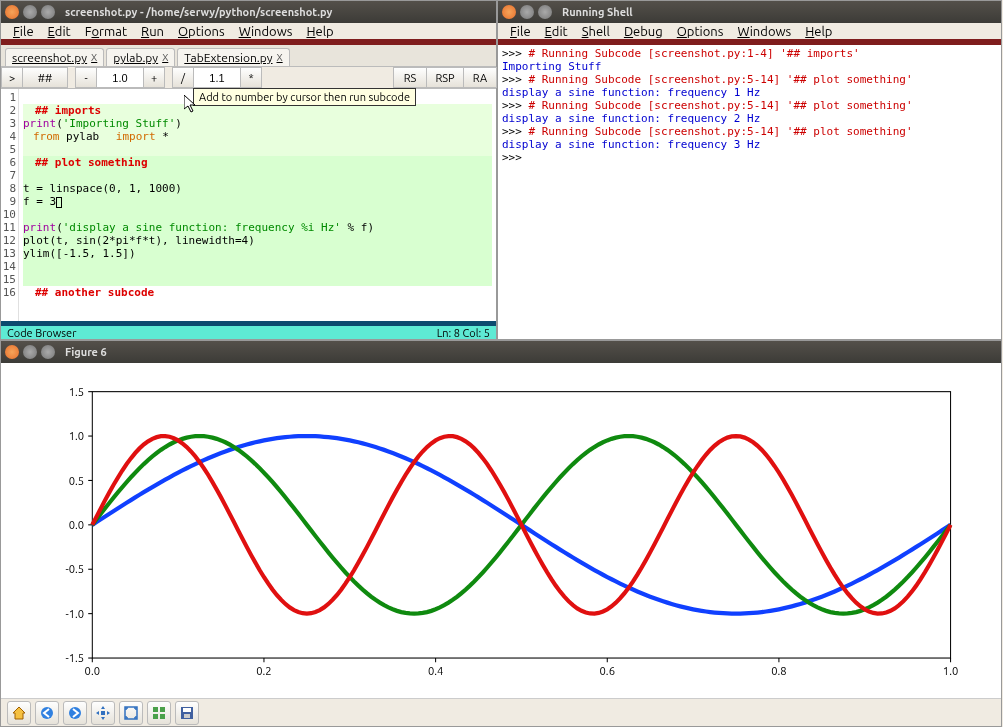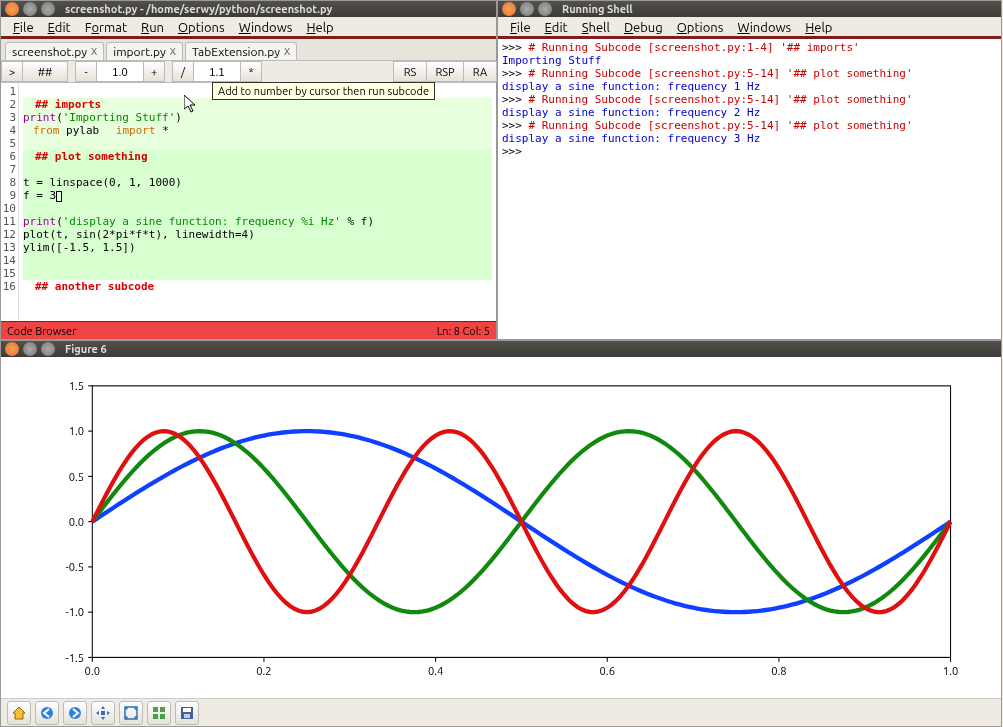--- a/index.html
+++ b/index.html
@@ -1,44 +1,44 @@
 <!DOCTYPE html>
 <html><head>
 <meta charset="utf-8">
 <style>
 * { box-sizing: border-box; margin: 0; padding: 0; }
 body { font-family: "Ubuntu", "DejaVu Sans", sans-serif; font-size: 12px; background: #f0ebe2; width: 1003px; height: 727px; overflow: hidden; }
 .desktop { display: grid; grid-template-columns: 497px 505px; grid-template-rows: 340px 387px; gap: 0; width: 1003px; height: 727px; }
 .window { display: flex; flex-direction: column; background: #f0ebe2; border: 1px solid #999; }
-.titlebar { height: 16px; background: linear-gradient(#54504a,#3c3b37); display: flex; align-items: center; color: #ddd; font-weight: bold; font-size: 11px; padding: 0 4px; }
+.titlebar { height: 22px; background: linear-gradient(#54504a,#3c3b37); display: flex; align-items: center; color: #ddd; font-weight: bold; font-size: 11px; padding: 0 4px; }
 .tb-btn { width: 14px; height: 14px; border-radius: 7px; margin-right: 4px; display: inline-block; }
 .tb-close { background: radial-gradient(#f5a45a,#e76f2c); }
 .tb-min, .tb-max { background: radial-gradient(#aaa,#777); }
-.menubar { height: 22px; display: flex; align-items: center; padding: 0 6px; gap: 2px; background: #f0ebe2; border-bottom: 3px solid #7f1d1d; }
+.menubar { height: 22px; display: flex; align-items: center; padding: 0 6px; gap: 2px; background: #f0ebe2; border-bottom: 6px solid #7f1d1d; }
 .menu-item { padding: 2px 6px; font-size: 13px; }
 .menu-item u { text-decoration: underline; }
-.tabs-row { height: 22px; display: flex; align-items: flex-end; padding: 0 4px; background: #e8e4db; border-bottom: 1px solid #bbb; gap: 2px; }
+.tabs-row { height: 22px; display: flex; align-items: flex-end; padding: 0 4px; background: #e8e4db; border-bottom: 1px solid #bbb; gap: 2px; text-decoration: underline; }
 .tab { background: #f6f4ef; border: 1px solid #bbb; border-bottom: none; border-radius: 3px 3px 0 0; padding: 2px 6px; font-size: 12px; display: flex; align-items: center; gap: 4px; }
 .tab .close { font-size: 10px; color: #555; }
 .toolbar { height: 22px; display: flex; align-items: stretch; border-bottom: 1px solid #bbb; background: #f0ebe2; position: relative; }
 .tool-btn { border: 1px solid #bbb; background: linear-gradient(#fefefe,#e6e2d9); min-width: 22px; display: flex; align-items: center; justify-content: center; font-size: 11px; margin-right: -1px; padding: 0 4px; }
 .tool-input { border: 1px solid #bbb; background: #fff; width: 48px; text-align: center; font-size: 11px; margin-right: -1px; }
 .tool-spacer { flex: 0 0 8px; }
-.tooltip { position: absolute; top: 21px; left: 211px; background: #ffffe1; border: 1px solid #333; padding: 2px 5px; font-size: 11px; z-index: 100; white-space: nowrap; }
+.tooltip { position: absolute; top: 21px; left: 192px; background: #ffffe1; border: 1px solid #333; padding: 2px 5px; font-size: 11px; z-index: 100; white-space: nowrap; }
 .editor-area { flex: 1; display: flex; background: #fff; font-family: "DejaVu Sans Mono", monospace; font-size: 11px; position: relative; overflow: hidden; }
 .gutter { width: 18px; background: #fff; border-right: 1px solid #e0e0e0; text-align: right; padding: 2px 2px 0 0; color: #555; line-height: 13px; }
 .code { flex: 1; padding: 2px 4px 0 4px; line-height: 13px; white-space: pre; }
 .hl-imports { background: #e8ffdd; display: block; }
 .hl-section { background: #d8ffd0; display: block; }
 .c-red { color: #d00; font-weight: bold; padding-left: 12px; }
 .c-orange { color: #d26a00; margin-left: 10px; }
 .c-purple { color: #a000a0; }
 .c-green { color: #008a00; }
 .cursor-box { border: 1px solid #000; display: inline-block; width: 6px; height: 11px; vertical-align: middle; }
-.statusbar { height: 18px; background: #ef4444; border-top: 1px solid #0c4a6e; display: flex; align-items: center; font-size: 11px; padding: 0 6px; justify-content: space-between; }
+.statusbar { height: 18px; background: #5eead4; border-top: 5px solid #0c4a6e; display: flex; align-items: center; font-size: 11px; padding: 0 6px; justify-content: space-between; }
 .shell-area { flex: 1; background: #fff; font-family: "DejaVu Sans Mono", monospace; font-size: 11px; padding: 2px 4px; line-height: 13px; white-space: pre-wrap; overflow: hidden; }
 .sh-red { color: #c00; }
 .sh-blue { color: #0000d0; }
 .figure-win { grid-column: 1 / span 2; }
 .plot-wrap { flex: 1; background: #fff; padding: 18px 30px 8px 30px; display: flex; flex-direction: column; }
 .plot-svg { flex: 1; width: 100%; }
 .fig-toolbar { height: 28px; display: flex; align-items: center; padding: 0 6px; gap: 4px; background: #f0ebe2; border-top: 1px solid #ccc; }
 .fig-btn { width: 24px; height: 24px; border: 1px solid #bbb; border-radius: 3px; background: linear-gradient(#fefefe,#e6e2d9); display: flex; align-items: center; justify-content: center; }
 .mouse-cursor { position: absolute; left: 183px; top: 94px; z-index: 200; pointer-events: none; }
 </style>
@@ -62,21 +62,21 @@
     <span class="menu-item"><u>O</u>ptions</span>
     <span class="menu-item"><u>W</u>indows</span>
     <span class="menu-item"><u>H</u>elp</span>
   </div>
   <div class="tabs-row">
     <div class="tab">
           <span>screenshot.py</span>
           <span class="close">X</span>
         </div>
     <div class="tab">
-          <span>import.py</span>
+          <span>pylab.py</span>
           <span class="close">X</span>
         </div>
     <div class="tab">
           <span>TabExtension.py</span>
           <span class="close">X</span>
         </div>
   </div>
   <div class="toolbar">
     <div class="tool-btn">&gt;</div>
     <div class="tool-btn" style="min-width:46px">##</div>

